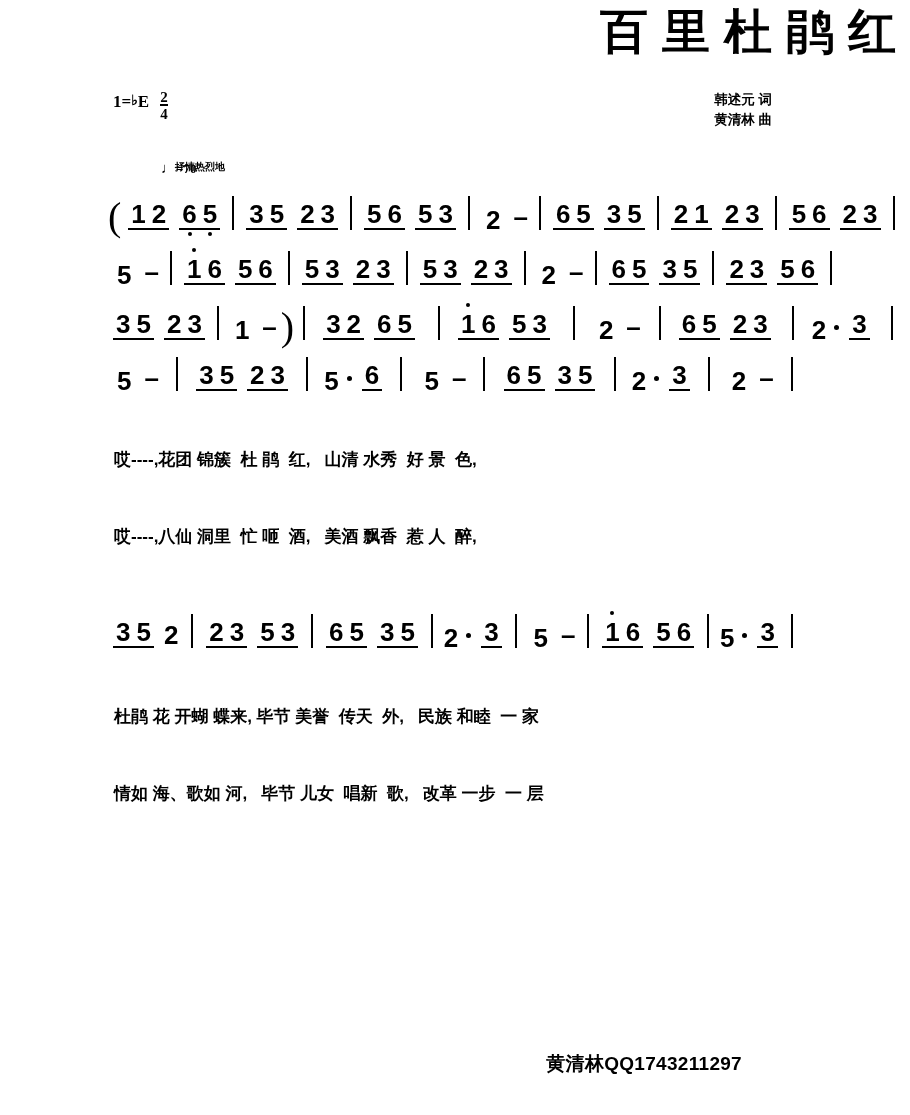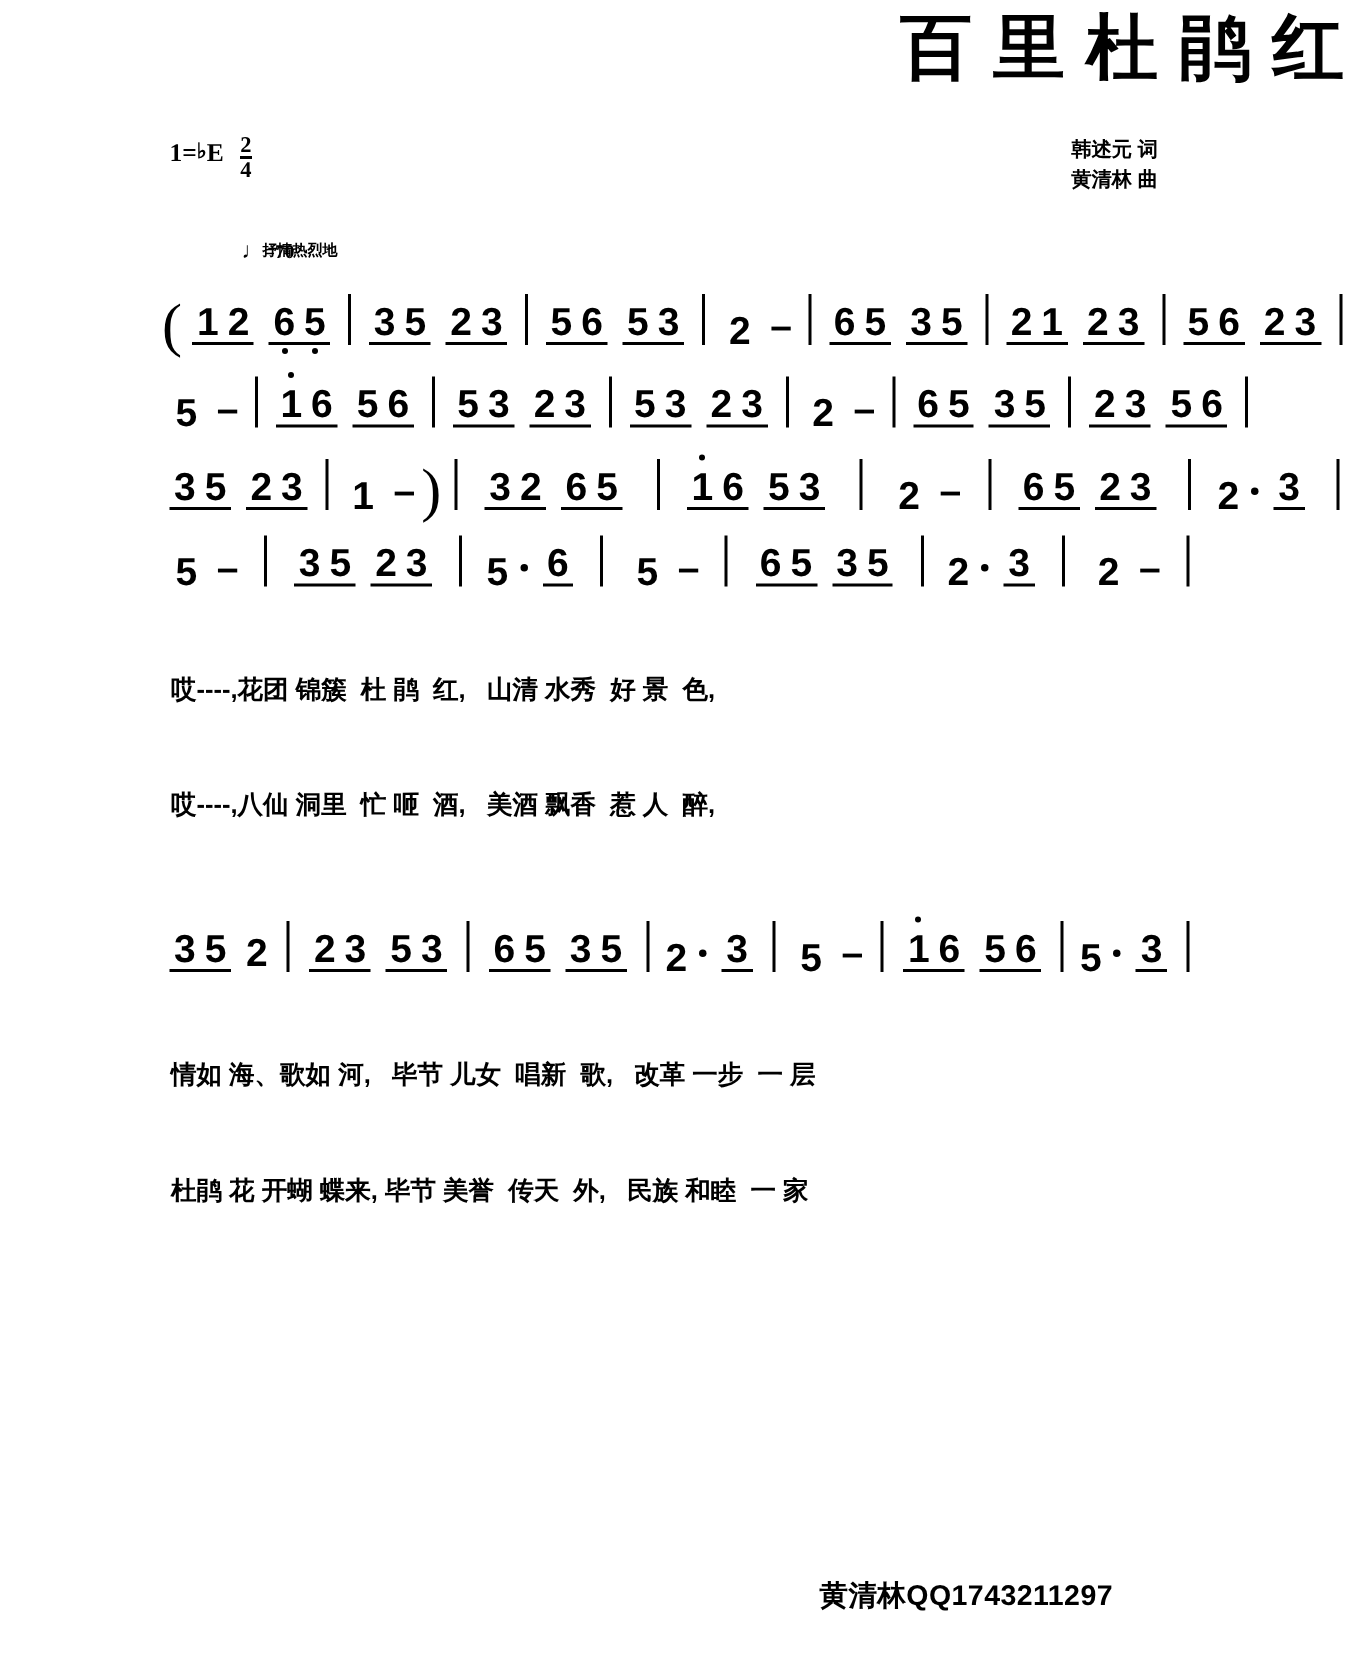--- a/index.html
+++ b/index.html
@@ -570,20 +570,20 @@
       <span class="measure">
         <span class="n">5</span>
           <span class="augdot"></span>
           <span class="grp beam">
             <span class="n">3</span>
           </span>
       </span>
       <span class="bar"></span>
     </div>
     <div class="lyrics" style="padding-left:6px;">
+      <span class="lyr-line">杜鹃 花 开蝴 蝶来, 毕节 美誉  传天  外,   民族 和睦  一 家</span>
       <span class="lyr-line">情如 海、歌如 河,   毕节 儿女  唱新  歌,   改革 一步  一 层</span>
-      <span class="lyr-line">杜鹃 花 开蝴 蝶来, 毕节 美誉  传天  外,   民族 和睦  一 家</span>
     </div>
   </div>
 
   <div class="footer">黄清林QQ1743211297</div>
 
 </div>
 
 </body></html>

